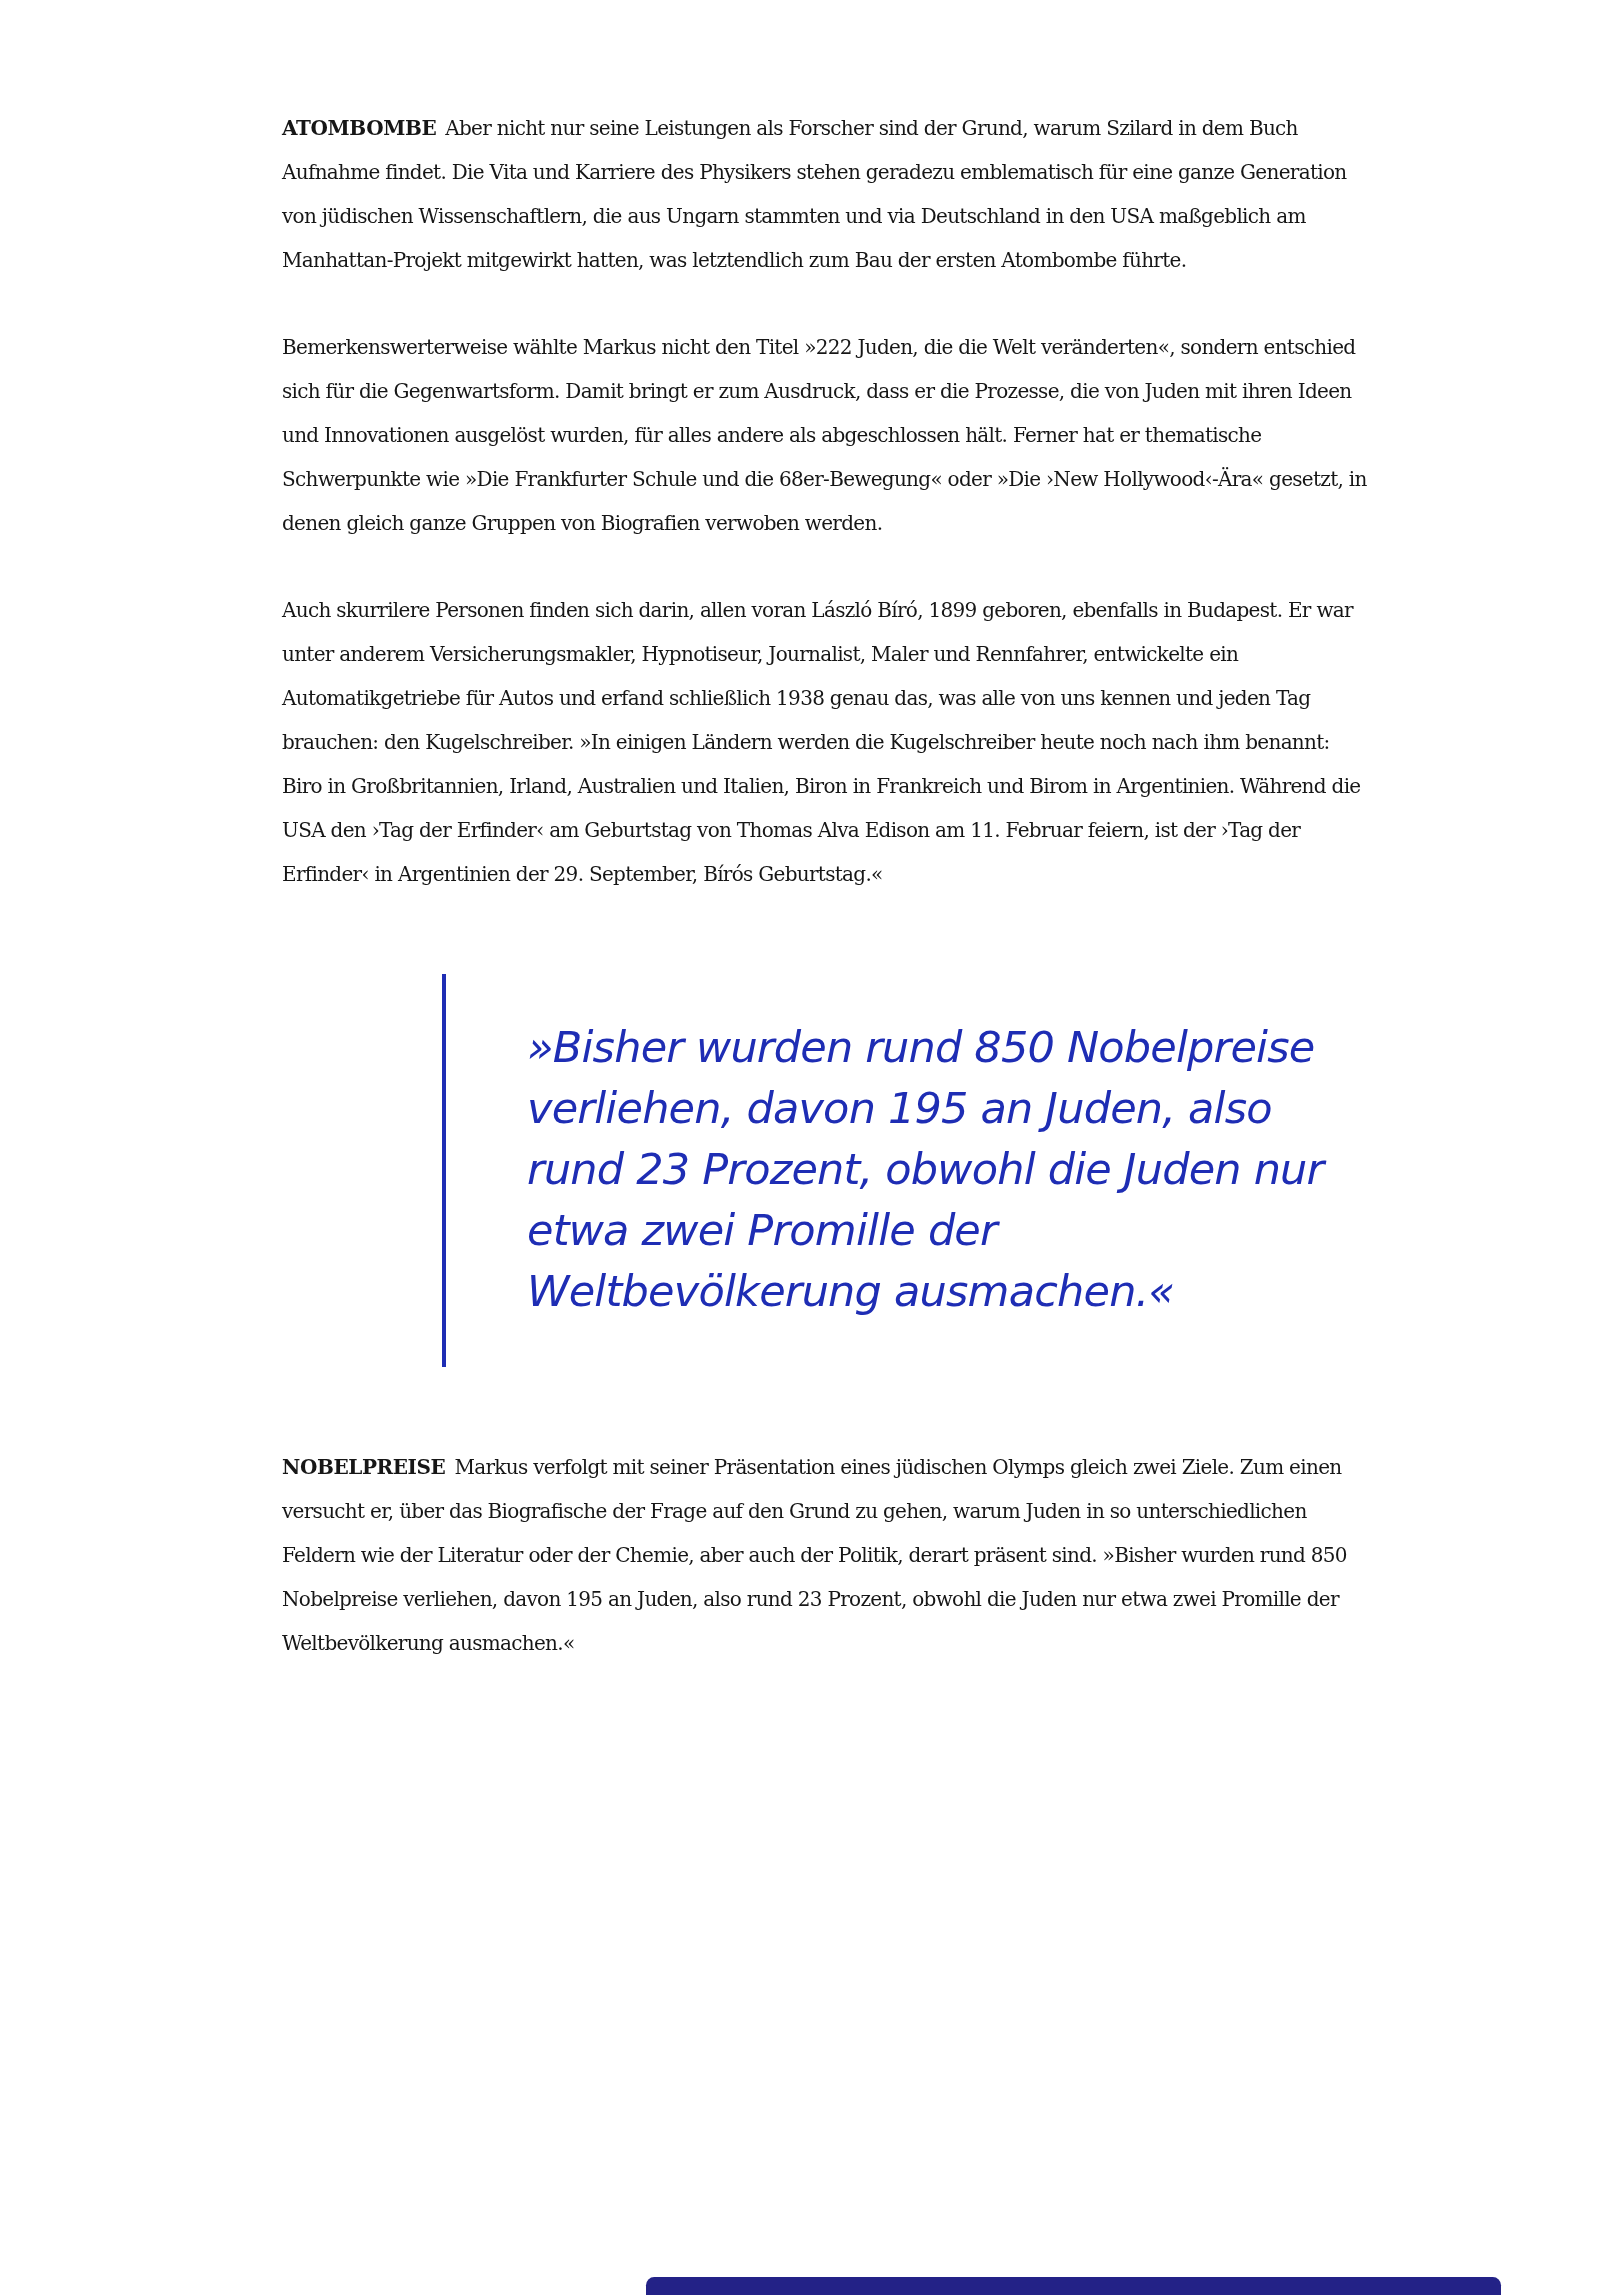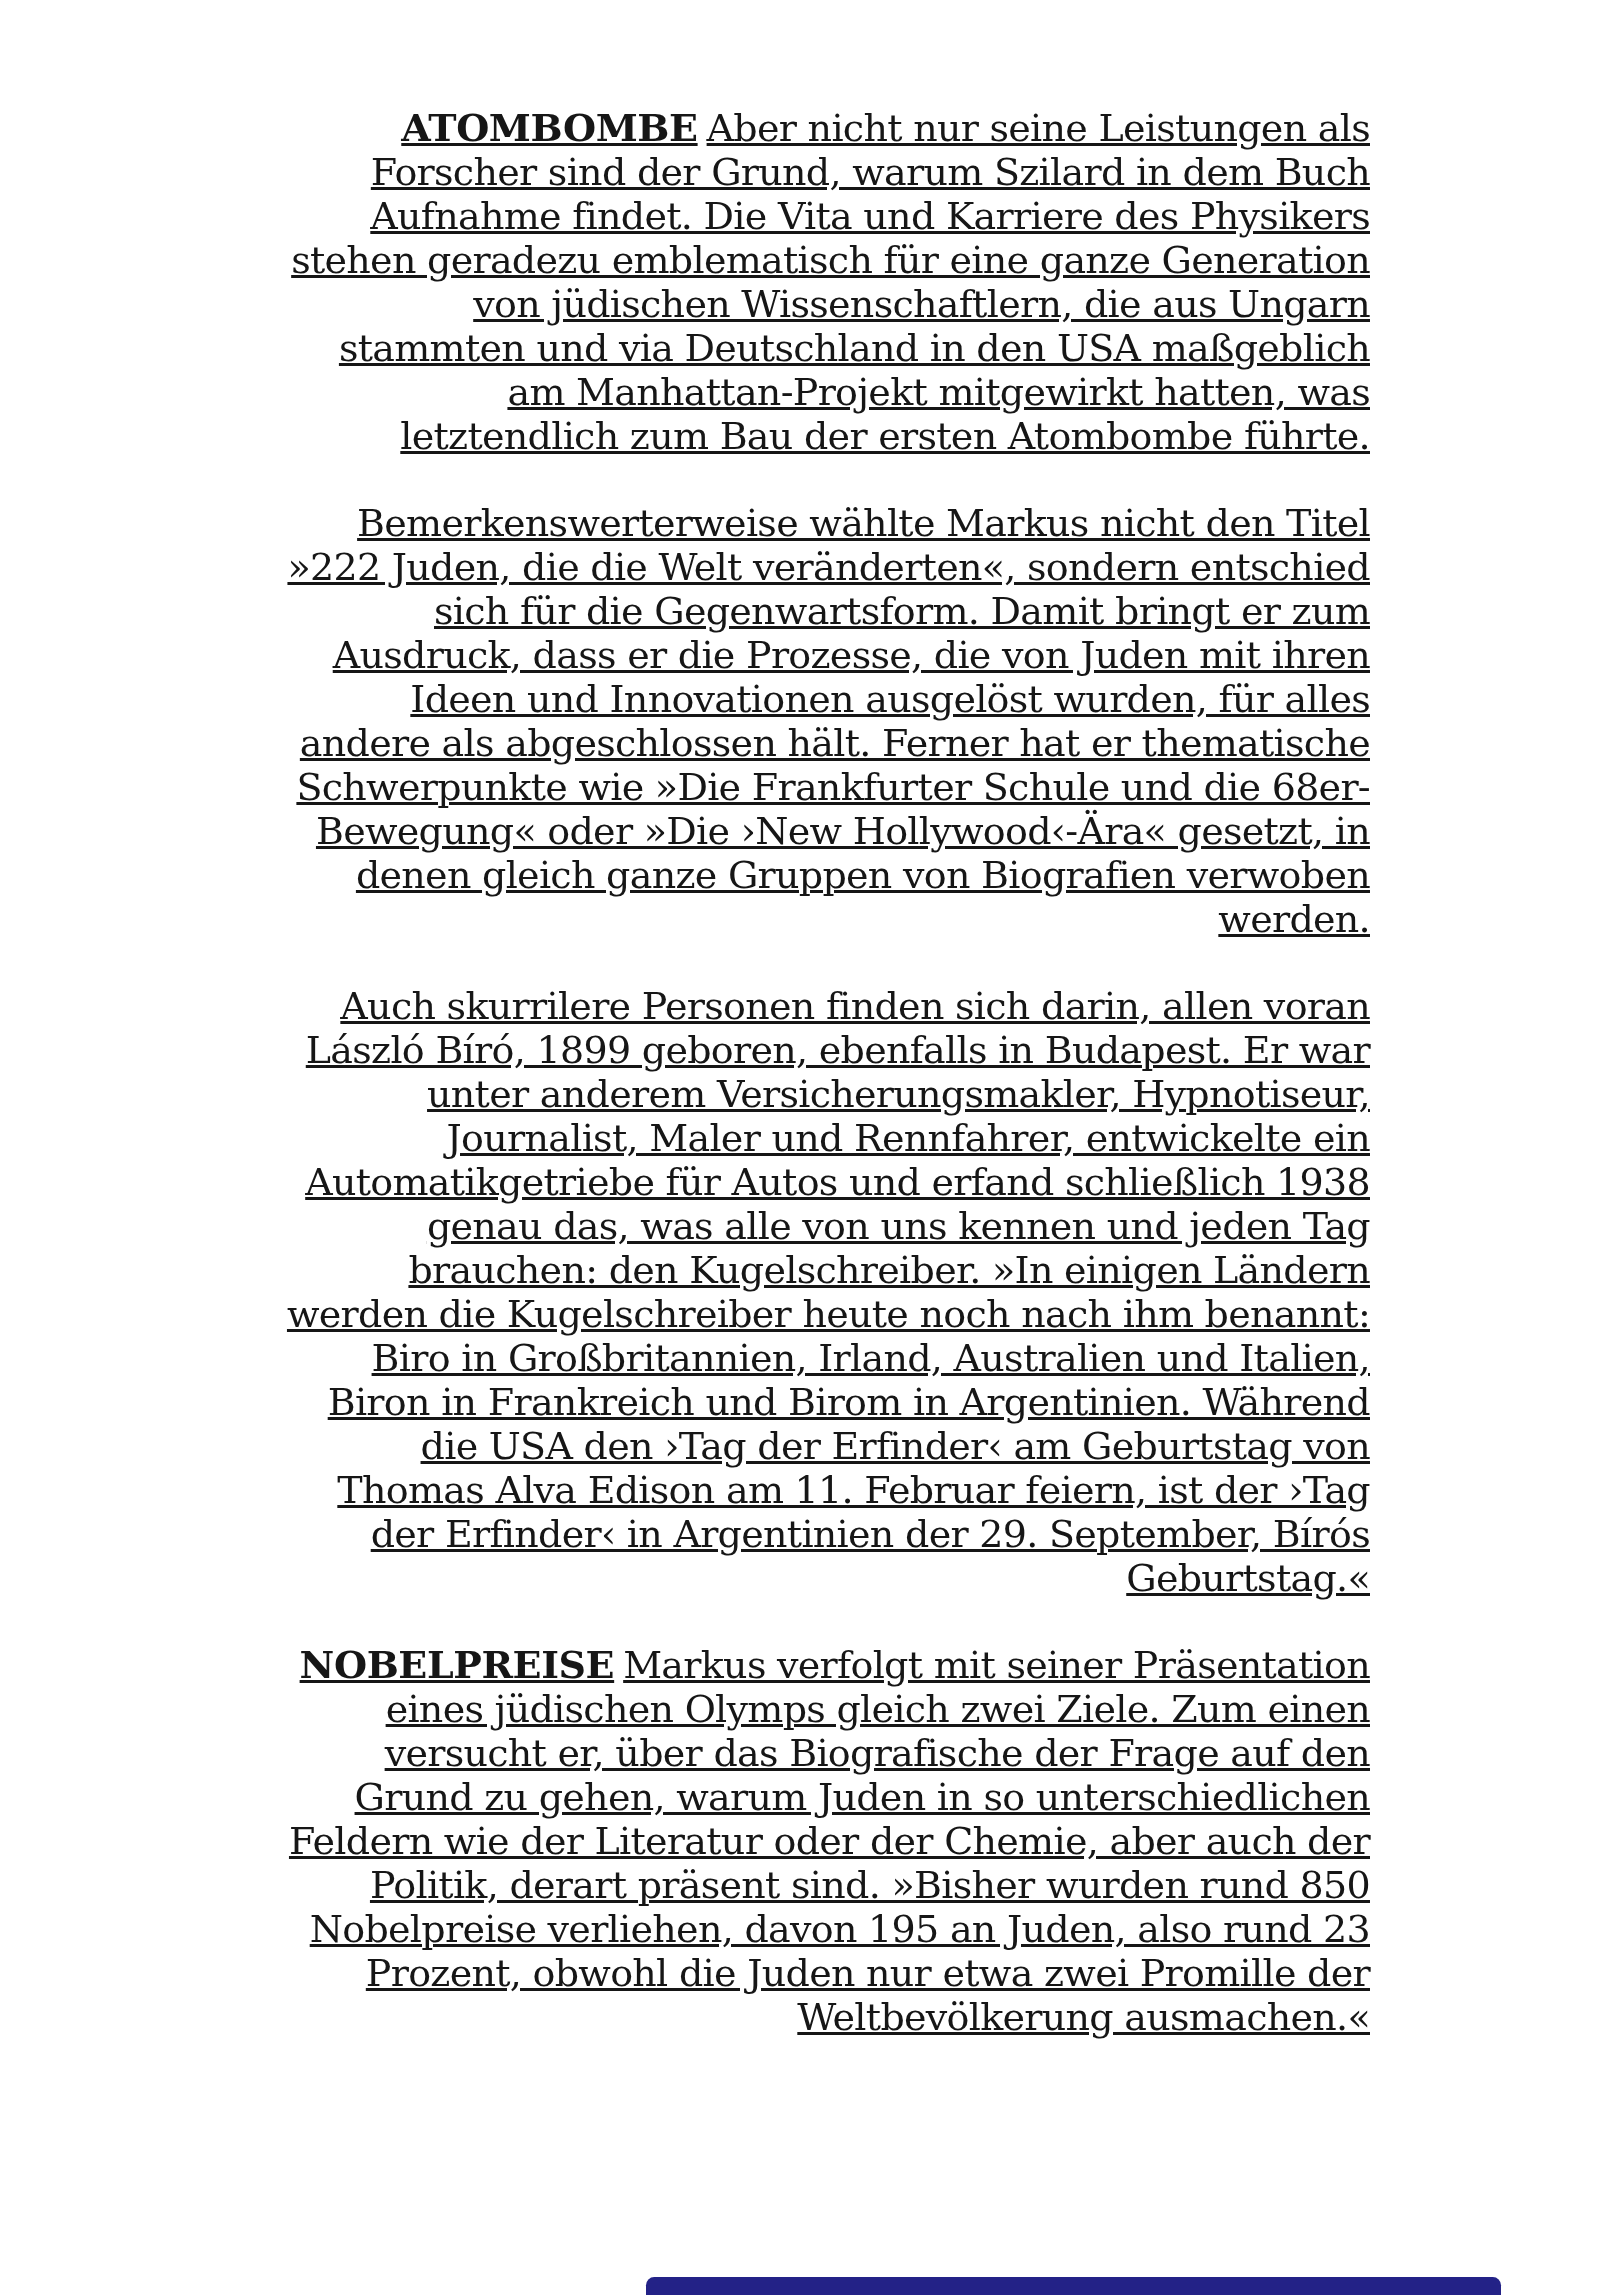--- a/index.html
+++ b/index.html
@@ -19,26 +19,25 @@
     font-family:"DejaVu Serif","Liberation Serif",serif;
   }
   .content{
     position:absolute;
     top:0; left:282px;
     width:1088px;
     padding-top:106px;
     color:var(--text);
   }
   .content p.body-par{
-    font-size:38px;
+    font-size:20px;
     line-height:44px;
     letter-spacing:-0.7px;
     margin:0 0 43px 0;
-    text-align:right;
-    text-decoration:underline;
+    text-align:left;
   }
   .lead{
     font-weight:bold;
     margin-right:9px;
     letter-spacing:-0.4px;
   }
   .lead:empty{ display:none; margin:0; }
   blockquote.pullquote{
     margin:78px 0 78px 160px;
     border-left:4.9px solid var(--accent);
@@ -68,20 +67,23 @@
 
 <div class="page">
   <article class="content">
 
     <p class="body-par"><span class="lead">ATOMBOMBE</span><span>Aber nicht nur seine Leistungen als Forscher sind der Grund, warum Szilard in dem Buch Aufnahme findet. Die Vita und Karriere des Physikers stehen geradezu emblematisch für eine ganze Generation von jüdischen Wissenschaftlern, die aus Ungarn stammten und via Deutschland in den USA maßgeblich am Manhattan-Projekt mitgewirkt hatten, was letztendlich zum Bau der ersten Atombombe führte.</span></p>
 
     <p class="body-par"><span>Bemerkenswerterweise wählte Markus nicht den Titel »222 Juden, die die Welt veränderten«, sondern entschied sich für die Gegenwartsform. Damit bringt er zum Ausdruck, dass er die Prozesse, die von Juden mit ihren Ideen und Innovationen ausgelöst wurden, für alles andere als abgeschlossen hält. Ferner hat er thematische Schwerpunkte wie »Die Frankfurter Schule und die 68er-Bewegung« oder »Die ›New Hollywood‹-Ära« gesetzt, in denen gleich ganze Gruppen von Biografien verwoben werden.</span></p>
 
     <p class="body-par"><span>Auch skurrilere Personen finden sich darin, allen voran László Bíró, 1899 geboren, ebenfalls in Budapest. Er war unter anderem Versicherungsmakler, Hypnotiseur, Journalist, Maler und Rennfahrer, entwickelte ein Automatikgetriebe für Autos und erfand schließlich 1938 genau das, was alle von uns kennen und jeden Tag brauchen: den Kugelschreiber. »In einigen Ländern werden die Kugelschreiber heute noch nach ihm benannt: Biro in Großbritannien, Irland, Australien und Italien, Biron in Frankreich und Birom in Argentinien. Während die USA den ›Tag der Erfinder‹ am Geburtstag von Thomas Alva Edison am 11. Februar feiern, ist der ›Tag der Erfinder‹ in Argentinien der 29. September, Bírós Geburtstag.«</span></p>
 
+    <blockquote class="pullquote">
+      <p>»Bisher wurden rund 850 Nobelpreise verliehen, davon 195 an Juden, also rund 23 Prozent, obwohl die Juden nur etwa zwei Promille der Weltbevölkerung ausmachen.«</p>
+    </blockquote>
 
     <p class="body-par"><span class="lead">NOBELPREISE</span><span>Markus verfolgt mit seiner Präsentation eines jüdischen Olymps gleich zwei Ziele. Zum einen versucht er, über das Biografische der Frage auf den Grund zu gehen, warum Juden in so unterschiedlichen Feldern wie der Literatur oder der Chemie, aber auch der Politik, derart präsent sind. »Bisher wurden rund 850 Nobelpreise verliehen, davon 195 an Juden, also rund 23 Prozent, obwohl die Juden nur etwa zwei Promille der Weltbevölkerung ausmachen.«</span></p>
 
   </article>
 
   <div class="footer-bar"></div>
 </div>
 
 
 </body></html>

